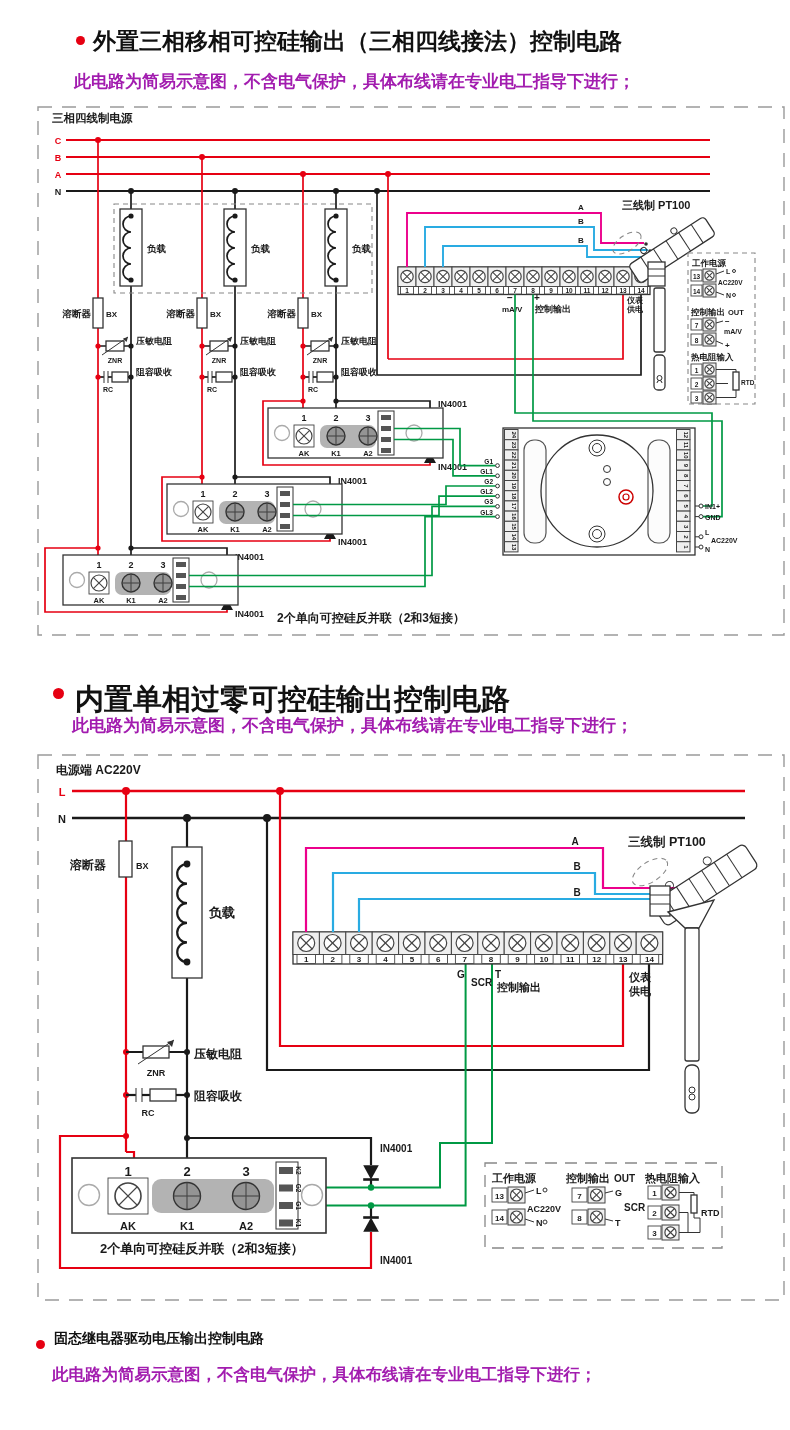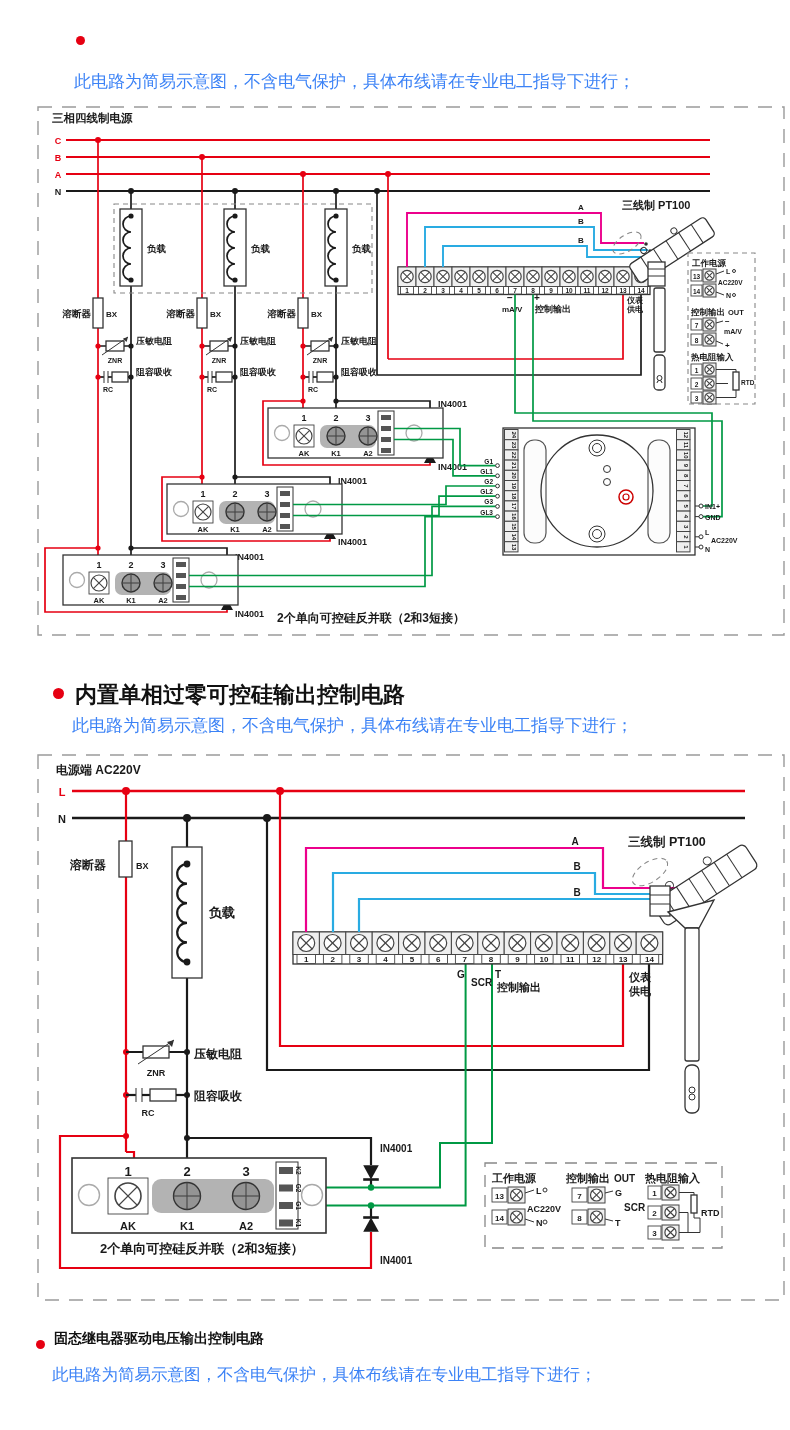--- a/index.html
+++ b/index.html
@@ -1,19 +1,19 @@
 <!DOCTYPE html>
 <html><head>
 <meta charset="utf-8">
 <style>
 html,body{margin:0;padding:0;background:#fff}
 .page{position:relative;width:790px;height:1430px;background:#fff;font-family:"Liberation Sans",sans-serif;overflow:hidden}
 .hdr{position:absolute;font-weight:bold;color:#111;white-space:nowrap}
 .bullet{position:absolute;background:#e60012;border-radius:50%}
-.note{position:absolute;font-weight:normal;color:#3b82f6;white-space:nowrap}
+.note{position:absolute;font-weight:bold;color:#a21caf;white-space:nowrap}
 svg{position:absolute;overflow:visible}
 text{font-family:"Liberation Sans",sans-serif;fill:#1a1a1a;font-weight:bold}
 .mid{text-anchor:middle}.end{text-anchor:end}.f6{font-size:6px}.f65{font-size:6.5px}.f7{font-size:7px}.f75{font-size:7.5px}
 .f8{font-size:8px}.f85{font-size:8.5px}.f9{font-size:9px}.f95{font-size:9.5px}.f10{font-size:10px}
 .f11{font-size:11px}.f115{font-size:11.5px}.f12{font-size:12px}.f125{font-size:12.5px}.f13{font-size:13px}
 .red{fill:#e60012}
 .wr{fill:none;stroke:#e60012;stroke-width:1.7}
 .wk{fill:none;stroke:#1a1a1a;stroke-width:1.7}
 .wg{fill:none;stroke:#009944;stroke-width:1.7}
 .wb{fill:none;stroke:#29abe2;stroke-width:1.9}
@@ -33,24 +33,25 @@
 .band{fill:#b3b3b3;stroke:none}
 .dot{fill:#e60012}.dotk{fill:#1a1a1a}.dotg{fill:#009944}.dotm{fill:#333}
 .fin{fill:#fcfcfc;stroke:#555;stroke-width:1.2}
 </style>
 </head>
 <body>
 
 <div class="page">
 
   <span class="bullet" style="left:76px;top:36px;width:9px;height:9px"></span>
+  <div class="hdr" style="left:93px;top:26px;font-size:23px">外置三相移相可控硅输出（三相四线接法）控制电路</div>
   <div class="note" style="left:74px;top:70px;font-size:17px">此电路为简易示意图，不含电气保护，具体布线请在专业电工指导下进行；</div>
 
   <span class="bullet" style="left:53px;top:688px;width:11px;height:11px"></span>
-  <div class="hdr" style="left:75px;top:680px;font-size:22px">内置单相过零可控硅输出控制电路</div>
+  <div class="hdr" style="left:75px;top:680px;font-size:29px">内置单相过零可控硅输出控制电路</div>
   <div class="note" style="left:72px;top:714px;font-size:17px">此电路为简易示意图，不含电气保护，具体布线请在专业电工指导下进行；</div>
 
   <span class="bullet" style="left:36px;top:1340px;width:9px;height:9px"></span>
   <div class="hdr" style="left:54px;top:1330px;font-size:14px">固态继电器驱动电压输出控制电路</div>
   <div class="note" style="left:52px;top:1364px;font-size:16.5px">此电路为简易示意图，不含电气保护，具体布线请在专业电工指导下进行；</div>
 
   <svg style="left:0;top:0" width="790" height="660" viewBox="0 0 790 660">
     <defs>
       <g id="dio">
           <polygon points="-6,-6 6,-6 0,5" fill="#1a1a1a"></polygon>

